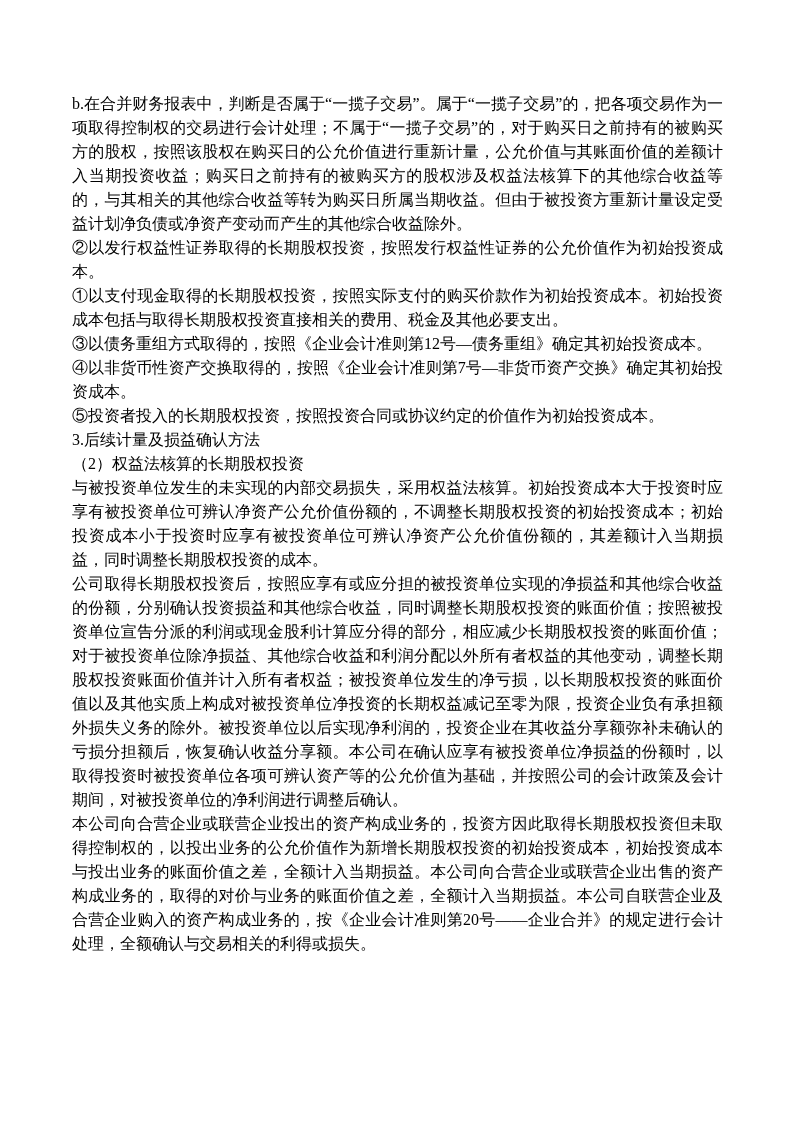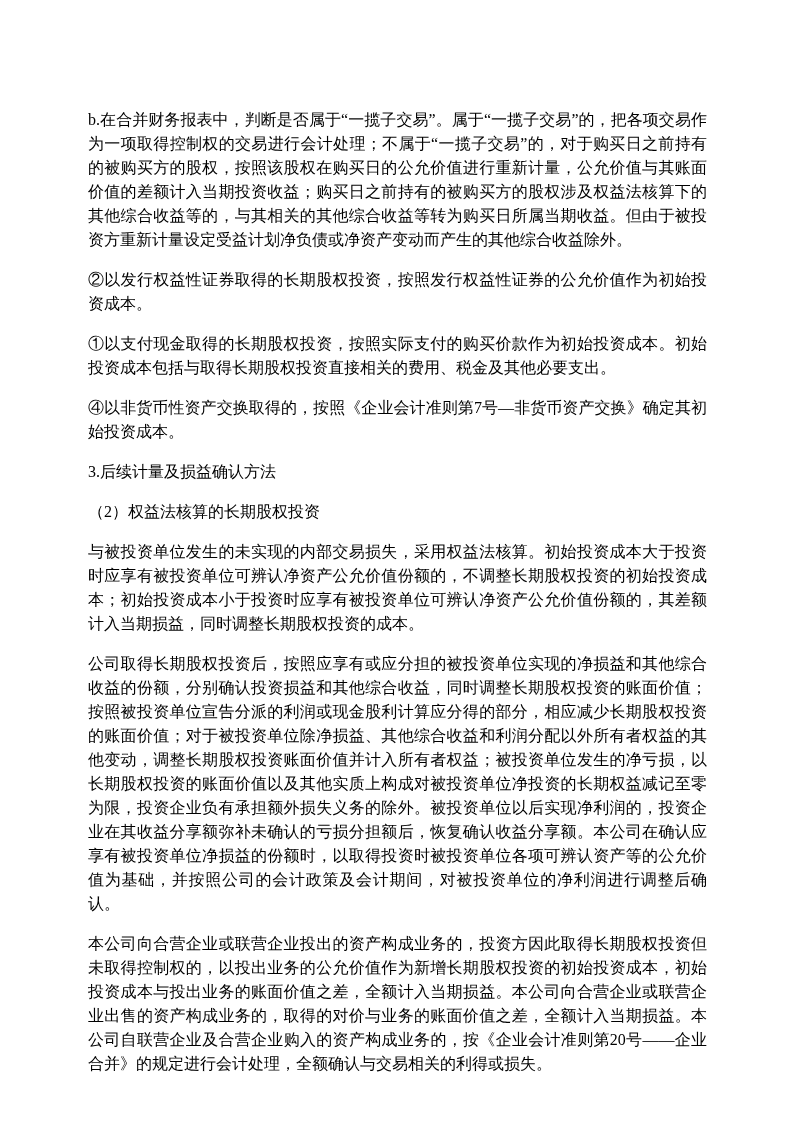--- a/index.html
+++ b/index.html
@@ -21,34 +21,36 @@
     top: 92px;
     width: 651px;
     font-family: "Liberation Serif", "DejaVu Serif", serif;
     font-size: 16px;
     line-height: 24px;
     color: #000000;
     text-align: justify;
     text-justify: inter-ideograph;
   }
   .para {
-    margin: 16px;
+    margin: 0;
     padding: 0;
     word-break: break-all;
     font-weight: normal;
   }
 </style>
 </head>
 <body>
 
 <div class="page">
   <div class="doc-body">
       <p class="para">b.在合并财务报表中，判断是否属于“一揽子交易”。属于“一揽子交易”的，把各项交易作为一项取得控制权的交易进行会计处理；不属于“一揽子交易”的，对于购买日之前持有的被购买方的股权，按照该股权在购买日的公允价值进行重新计量，公允价值与其账面价值的差额计入当期投资收益；购买日之前持有的被购买方的股权涉及权益法核算下的其他综合收益等的，与其相关的其他综合收益等转为购买日所属当期收益。但由于被投资方重新计量设定受益计划净负债或净资产变动而产生的其他综合收益除外。</p>
       <p class="para">②以发行权益性证券取得的长期股权投资，按照发行权益性证券的公允价值作为初始投资成本。</p>
       <p class="para">①以支付现金取得的长期股权投资，按照实际支付的购买价款作为初始投资成本。初始投资成本包括与取得长期股权投资直接相关的费用、税金及其他必要支出。</p>
+      <p class="para">③以债务重组方式取得的，按照《企业会计准则第12号—债务重组》确定其初始投资成本。</p>
       <p class="para">④以非货币性资产交换取得的，按照《企业会计准则第7号—非货币资产交换》确定其初始投资成本。</p>
+      <p class="para">⑤投资者投入的长期股权投资，按照投资合同或协议约定的价值作为初始投资成本。</p>
       <p class="para">3.后续计量及损益确认方法</p>
       <p class="para">（2）权益法核算的长期股权投资</p>
       <p class="para">与被投资单位发生的未实现的内部交易损失，采用权益法核算。初始投资成本大于投资时应享有被投资单位可辨认净资产公允价值份额的，不调整长期股权投资的初始投资成本；初始投资成本小于投资时应享有被投资单位可辨认净资产公允价值份额的，其差额计入当期损益，同时调整长期股权投资的成本。</p>
       <p class="para">公司取得长期股权投资后，按照应享有或应分担的被投资单位实现的净损益和其他综合收益的份额，分别确认投资损益和其他综合收益，同时调整长期股权投资的账面价值；按照被投资单位宣告分派的利润或现金股利计算应分得的部分，相应减少长期股权投资的账面价值；对于被投资单位除净损益、其他综合收益和利润分配以外所有者权益的其他变动，调整长期股权投资账面价值并计入所有者权益；被投资单位发生的净亏损，以长期股权投资的账面价值以及其他实质上构成对被投资单位净投资的长期权益减记至零为限，投资企业负有承担额外损失义务的除外。被投资单位以后实现净利润的，投资企业在其收益分享额弥补未确认的亏损分担额后，恢复确认收益分享额。本公司在确认应享有被投资单位净损益的份额时，以取得投资时被投资单位各项可辨认资产等的公允价值为基础，并按照公司的会计政策及会计期间，对被投资单位的净利润进行调整后确认。</p>
       <p class="para">本公司向合营企业或联营企业投出的资产构成业务的，投资方因此取得长期股权投资但未取得控制权的，以投出业务的公允价值作为新增长期股权投资的初始投资成本，初始投资成本与投出业务的账面价值之差，全额计入当期损益。本公司向合营企业或联营企业出售的资产构成业务的，取得的对价与业务的账面价值之差，全额计入当期损益。本公司自联营企业及合营企业购入的资产构成业务的，按《企业会计准则第20号——企业合并》的规定进行会计处理，全额确认与交易相关的利得或损失。</p>
     </div>
 </div>
 
 </body></html>

